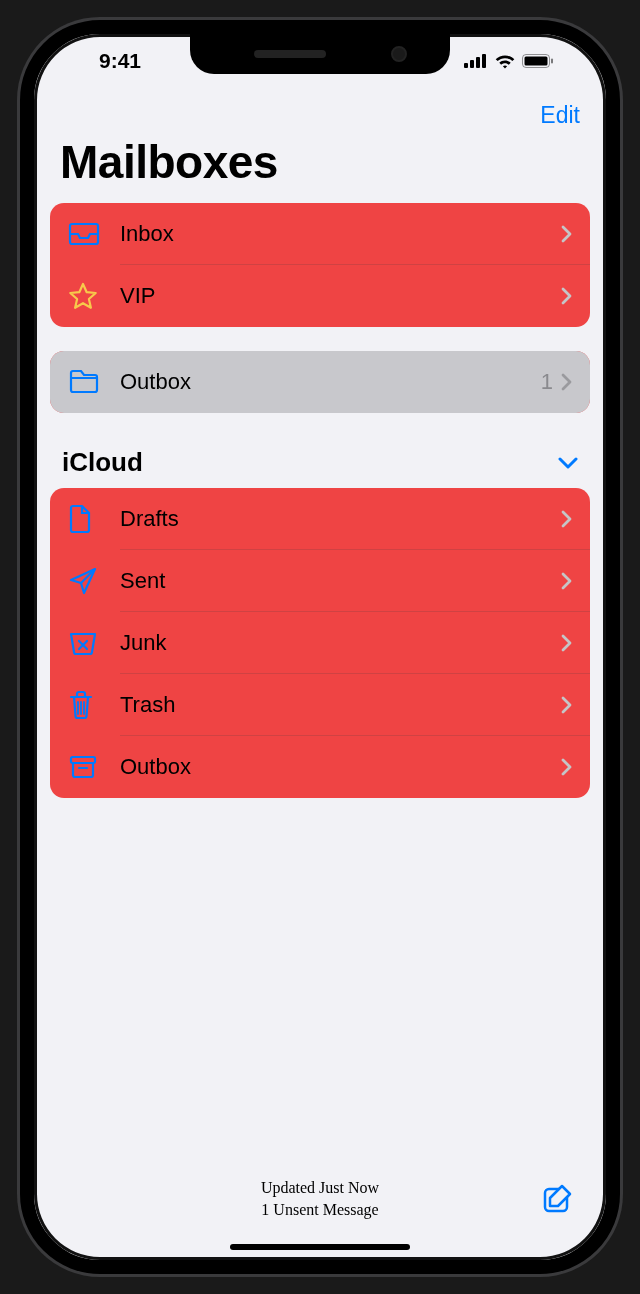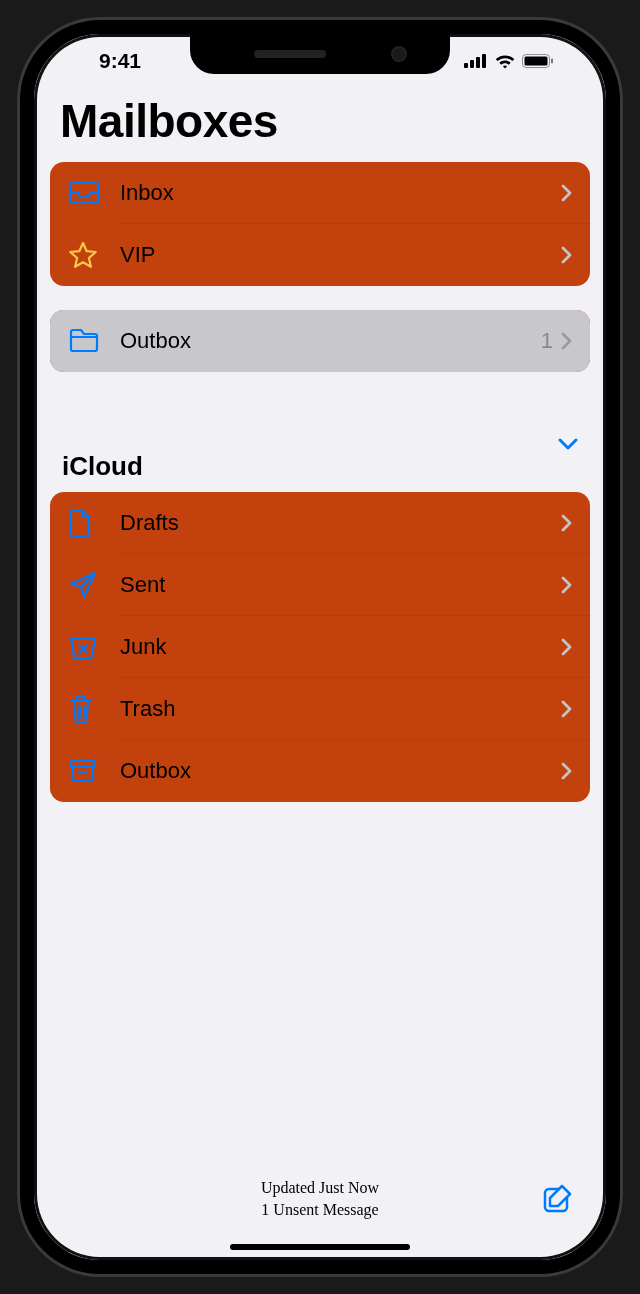--- a/index.html
+++ b/index.html
@@ -59,21 +59,21 @@
       padding: 14px 26px 0;
     }
     .edit-btn { color: #007aff; font-size: 23px; background: none; border: none; }
     .page-title {
       font-size: 46px; font-weight: 800;
       padding: 6px 26px 14px;
       letter-spacing: -0.5px;
     }
     .list-group {
       margin: 0 16px 24px;
-      background: #c2410c;
+      background: #ef4444;
       border-radius: 14px;
       overflow: hidden;
     }
     .list-group.standalone { margin-bottom: 28px; }
     .row {
       display: flex; align-items: center;
       height: 62px;
       padding: 0 18px;
       position: relative;
     }
@@ -90,21 +90,21 @@
       display: flex; align-items: center; justify-content: flex-start;
       margin-right: 12px;
     }
     .row-label { flex: 1; font-size: 22px; color: #000; }
     .row-count { font-size: 22px; color: #8a8a8e; margin-right: 8px; }
     .chevron svg { display: block; }
     .section-header {
       display: flex; align-items: center; justify-content: space-between;
       padding: 6px 28px 10px;
     }
-    .section-title { font-size: 26px; font-weight: 700; margin-top: 45px; }
+    .section-title { font-size: 26px; font-weight: 700; }
     .collapse-chevron svg { display: block; }
     .toolbar {
       margin-top: auto;
       height: 100px;
       display: flex; align-items: center;
       padding: 0 26px 22px;
     }
     .toolbar-status {
       flex: 1; text-align: center;
       font-size: 16px; color: #000; line-height: 1.35; font-family: Liberation Serif, serif;
@@ -150,20 +150,23 @@
         <svg width="32" height="14" viewBox="0 0 32 14">
             <rect x="0.5" y="0.5" width="27" height="13" rx="3.5" stroke="#000" stroke-opacity="0.4" fill="none"></rect>
             <rect x="2.5" y="2.5" width="23" height="9" rx="1.5" fill="#000"></rect>
             <rect x="29" y="4.5" width="2" height="5" rx="1" fill="#000" fill-opacity="0.5"></rect>
           </svg>
       </span>
     </div>
   </div>
 
   <div class="screen">
+    <div class="navbar">
+      <button class="edit-btn">Edit</button>
+    </div>
 
     <h1 class="page-title">Mailboxes</h1>
 
     <div class="list-group">
       <div class="row">
         <span class="row-icon">
           <svg width="32" height="24" viewBox="0 0 32 24" fill="none">
               <path d="M4 2h24a2 2 0 0 1 2 2v16a2 2 0 0 1-2 2H4a2 2 0 0 1-2-2V4a2 2 0 0 1 2-2z" stroke="#007aff" stroke-width="2.2"></path>
               <path d="M2 12h8l2 4h8l2-4h8" stroke="#007aff" stroke-width="2.2" fill="none"></path>
             </svg>

